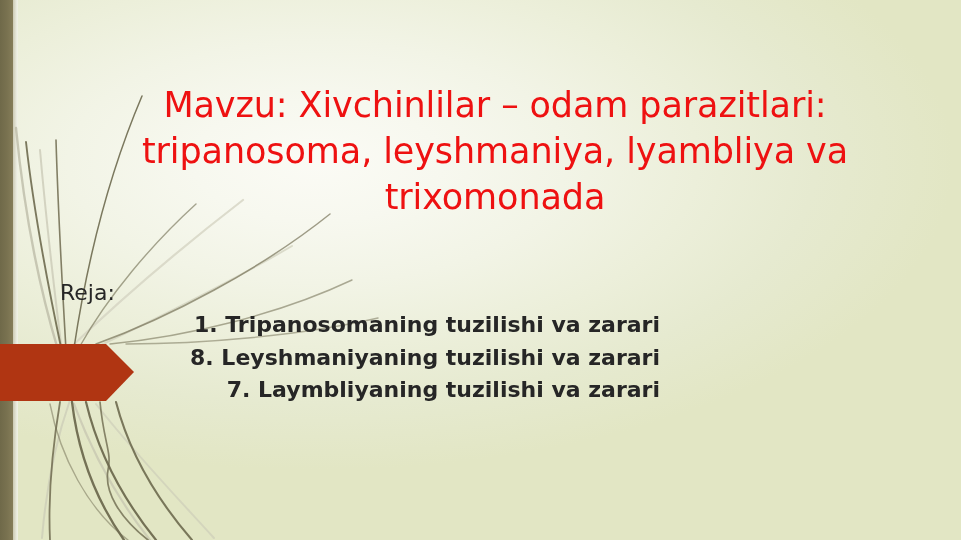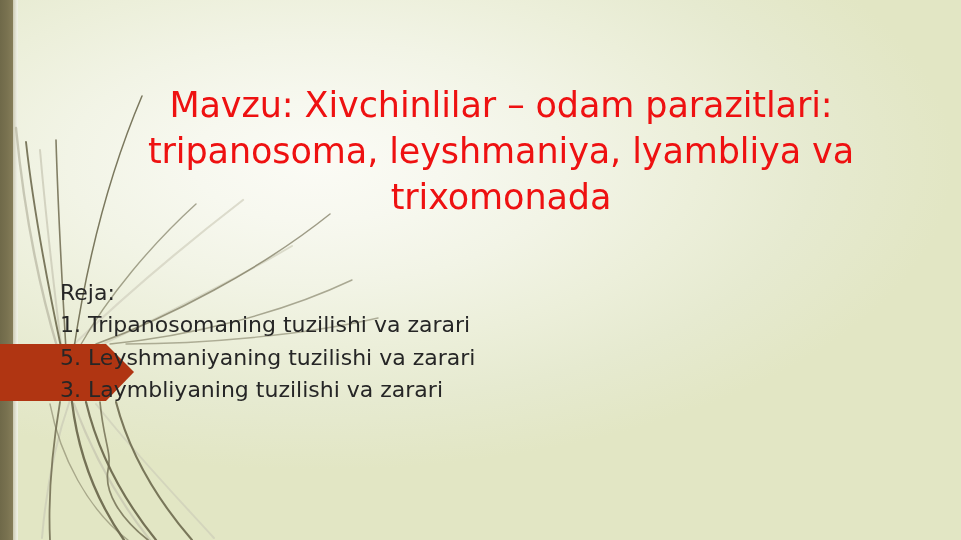--- a/index.html
+++ b/index.html
@@ -60,21 +60,21 @@
     left: 0;
     top: 344px;
     width: 134px;
     height: 57px;
   }
   .arrow-banner svg { display:block; }
 
   
   .title {
     position: absolute;
-    left: 86px;
+    left: 80px;
     top: 82px;
     width: 830px;
     text-align: center;
     color: #ee1111;
     font-size: 35px;
     line-height: 1.32;
     font-weight: 400;
     letter-spacing: -0.1px;
     white-space: pre-line;
   }
@@ -94,22 +94,23 @@
     display: block;
     text-align: left;
   }
   .body-list {
     margin: 0;
     padding: 0;
     list-style: none;
   }
   .body-list li {
     display: block;
-    text-align: left;
+    text-align: right;
     white-space: nowrap;
+    font-weight: bold;
   }
 </style>
 </head>
 <body>
 
 <div id="slide">
 
   <div class="left-stripe"></div>
   <div class="left-stripe-edge"></div>
 
@@ -146,18 +147,18 @@
       <polygon points="0,0 106,0 134,28 106,57 0,57" fill="#b03512"></polygon>
     </svg>
   </div>
 
   <div class="title">Mavzu: Xivchinlilar – odam parazitlari: tripanosoma, leyshmaniya, lyambliya va trixomonada</div>
 
   <div class="body-block">
     <span class="body-heading">Reja:</span>
     <ul class="body-list">
       <li>1. Tripanosomaning tuzilishi va zarari</li>
-      <li>5. Leyshmaniyaning tuzilishi va zarari</li>
-      <li>3. Laymbliyaning tuzilishi va zarari</li>
+      <li>8. Leyshmaniyaning tuzilishi va zarari</li>
+      <li>7. Laymbliyaning tuzilishi va zarari</li>
     </ul>
   </div>
 
 </div>
 
 </body></html>

